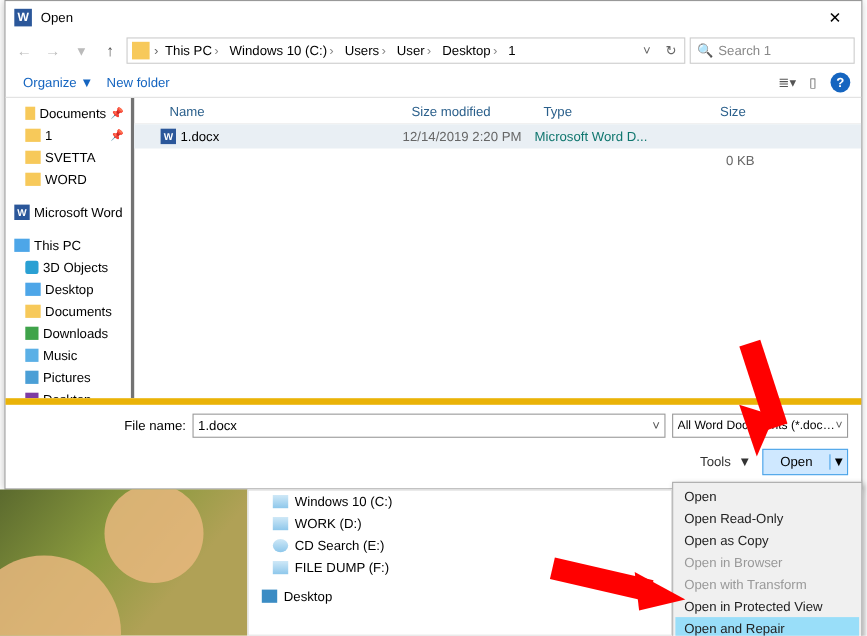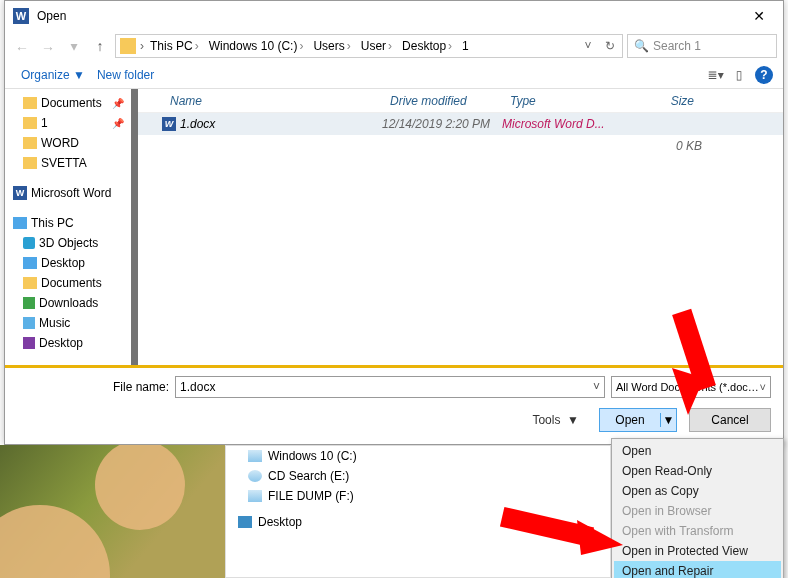--- a/index.html
+++ b/index.html
@@ -27,48 +27,48 @@
 
   
   .toolbar { display:flex; align-items:center; height:28px; padding:0 10px; border-bottom:1px solid #e0e0e0; }
   .toolbar .org, .toolbar .newf { color:#1565c0; padding:0 6px; display:flex; align-items:center; }
   .toolbar .spacer { flex:1; }
   .toolbar .viewicons span { display:inline-block; width:20px; text-align:center; color:#555; }
   .helpq { width:18px;height:18px;border-radius:50%;background:#1565c0;color:#fff;font-weight:bold;display:flex;align-items:center;justify-content:center;margin-left:6px; }
 
   
   .main { flex:1; display:flex; overflow:hidden; }
-  .tree { width:133px; border-right:7px solid #737373; padding:4px 0 4px 6px; }
+  .tree { width:117px; border-right:3px solid #737373; padding:4px 0 4px 6px; }
   .tnode { display:flex; align-items:center; height:20px; padding:0 2px; gap:4px; }
   .tnode .pin { margin-left:auto; color:#888; font-size:10px; padding-right:4px; }
   .tnode.indent1 { padding-left:12px; }
   .fico { width:14px; height:12px; background:#f7c95a; display:inline-block; }
   .ico-pc {display:inline-block;width:14px;height:12px;background:#4da6e8;}
   .ico-word{width:14px;height:14px;background:#2b579a;color:#fff;font-size:9px;font-weight:bold;display:flex;align-items:center;justify-content:center;}
   .ico-obj{display:inline-block;width:12px;height:12px;background:#2aa0d3;border-radius:2px;}
   .ico-music{display:inline-block;width:12px;height:12px;background:#5bb0e6;}
   .ico-pic{display:inline-block;width:12px;height:12px;background:#4b9fd6;}
   .ico-vid{display:inline-block;width:12px;height:12px;background:#7e3ca3;}
   .ico-dl{display:inline-block;width:12px;height:12px;background:#3fa34a;}
 
-  .listwrap { flex:1; display:flex; flex-direction:column;font-style:italic; }
+  .listwrap { flex:1; display:flex; flex-direction:column; }
   .listhdr { display:flex; height:24px; align-items:center; color:#2a5f8b; border-bottom:1px solid #eee; }
   .listhdr .col { padding:0 8px; }
   .c-name{width:220px;} .c-date{width:120px;} .c-type{width:120px;} .c-size{width:80px; text-align:right;}
   .row { display:flex; height:22px; align-items:center; background:#e9eff4; }
   .row .c-name{display:flex;align-items:center;gap:4px;}
   .row .c-size{text-align:right;margin-top:44px;}
 
   
-  .footer { padding:8px 12px 12px; border-top:3px solid #eab308; }
+  .footer { padding:8px 12px 12px; border-top:6px solid #eab308; }
   .fname { display:flex; align-items:center; gap:6px; }
   .fname label { white-space:nowrap; }
   .fname .finput { flex:1; border:1px solid #999; height:22px; padding:0 4px; display:flex; align-items:center; justify-content:space-between; }
   .ftype { width:160px; border:1px solid #999; height:22px; padding:0 4px; display:flex; align-items:center; justify-content:space-between; font-size:11px; white-space:nowrap; overflow:hidden;}
-  .btnrow { display:flex; justify-content:flex-end; margin-top:10px; gap:12px; align-items:center; }
+  .btnrow { display:flex; justify-content:flex-end; margin-top:10px; gap:2px; align-items:center; }
   .tools { margin-right:8px; color:#333; }
   .btn { border:1px solid #adadad; background:#e1e1e1; height:24px; display:flex; align-items:center; position:relative; }
   .btn.open { width:78px; background:#cfe8ff; border-color:#4aa3e8; }
   .btn.open .lbl { flex:1; text-align:center; padding:0 2px; }
   .btn.open .drop { width:16px; border-left:1px solid #4aa3e8; text-align:center; }
   .btn.cancel { width:82px; justify-content:center; }
 
   
   .menu { position:absolute; left:611px; top:438px; width:173px; background:#f0f0f0; border:1px solid #aaa; box-shadow:2px 2px 5px rgba(0,0,0,0.3); padding:2px; }
   .menu .mi { padding:3px 8px; font-size:12px; color:#222; }
@@ -163,25 +163,25 @@
           <span>Documents</span>
           <span class="pin">📌</span>
         </div>
       <div class="tnode indent1">
           <span class="fico"></span>
           <span>1</span>
           <span class="pin">📌</span>
         </div>
       <div class="tnode indent1">
           <span class="fico"></span>
+          <span>SVETTA</span>
+        </div>
+      <div class="tnode indent1">
+          <span class="fico"></span>
           <span>WORD</span>
-        </div>
-      <div class="tnode indent1">
-          <span class="fico"></span>
-          <span>SVETTA</span>
         </div>
       <div style="height:10px"></div>
       <div class="tnode">
           <span class="ico-word">W</span>
           <span>Microsoft Word</span>
         </div>
       <div style="height:10px"></div>
       <div class="tnode">
           <span class="ico-pc"></span>
           <span>This PC</span>
@@ -200,42 +200,46 @@
         </div>
       <div class="tnode indent1">
           <span class="ico-dl"></span>
           <span>Downloads</span>
         </div>
       <div class="tnode indent1">
           <span class="ico-music"></span>
           <span>Music</span>
         </div>
       <div class="tnode indent1">
+          <span class="ico-pic"></span>
+          <span>Pictures</span>
+        </div>
+      <div class="tnode indent1">
           <span class="ico-vid"></span>
           <span>Desktop</span>
         </div>
 
     </div>
 
     <div class="listwrap">
       <div class="listhdr">
         <span style="width:24px"></span>
         <span class="col c-name">Name</span>
-        <span class="col c-date">Drive modified</span>
+        <span class="col c-date">Size modified</span>
         <span class="col c-type">Type</span>
         <span class="col c-size">Size</span>
       </div>
       <div class="row">
         <span style="width:24px"></span>
         <span class="col c-name">
             <span class="ico-word">W</span>
             <span>1.docx</span>
           </span>
         <span class="col c-date" style="color:#666">12/14/2019 2:20 PM</span>
-        <span class="col c-type" style="color:#be185d">Microsoft Word D...</span>
+        <span class="col c-type" style="color:#0f766e">Microsoft Word D...</span>
         <span class="col c-size" style="color:#666">0 KB</span>
       </div>
     </div>
   </div>
 
   <div class="footer">
     <div class="fname">
       <span style="width:90px"></span>
       <label>File name:</label>
       <div class="finput">
@@ -245,23 +249,20 @@
       <div class="ftype">
         <span style="overflow:hidden;text-overflow:ellipsis;">All Word Documents (*.docx;*.d</span>
         <span style="color:#555">˅</span>
       </div>
     </div>
     <div class="btnrow">
       <span class="tools"><span>Tools</span>&nbsp;&nbsp;▼</span>
       <div class="btn open">
         <span class="lbl">Open</span>
         <span class="drop">▼</span>
-      </div>
-      <div class="btn cancel">
-        <span>Cancel</span>
       </div>
     </div>
   </div>
 </div>
 
 <div class="menu">
   <div class="mi">Open</div>
   <div class="mi">Open Read-Only</div>
   <div class="mi">Open as Copy</div>
   <div class="mi disabled">Open in Browser</div>
@@ -275,20 +276,24 @@
   <div class="grass">
     <div class="blob1"></div>
       <div class="blob2"></div>
   </div>
   <div class="miniexplorer">
     <div class="mrow">
         <span class="dico"></span>
         <span>Windows 10 (C:)</span>
       </div>
     <div class="mrow">
+        <span class="dico"></span>
+        <span>WORK (D:)</span>
+      </div>
+    <div class="mrow">
         <span class="dico" style="border-radius:50%"></span>
         <span>CD Search (E:)</span>
       </div>
     <div class="mrow">
         <span class="dico"></span>
         <span>FILE DUMP (F:)</span>
       </div>
     <div class="sep"></div>
     <div class="mrow" style="padding-left:12px">
         <span class="nico"></span>

